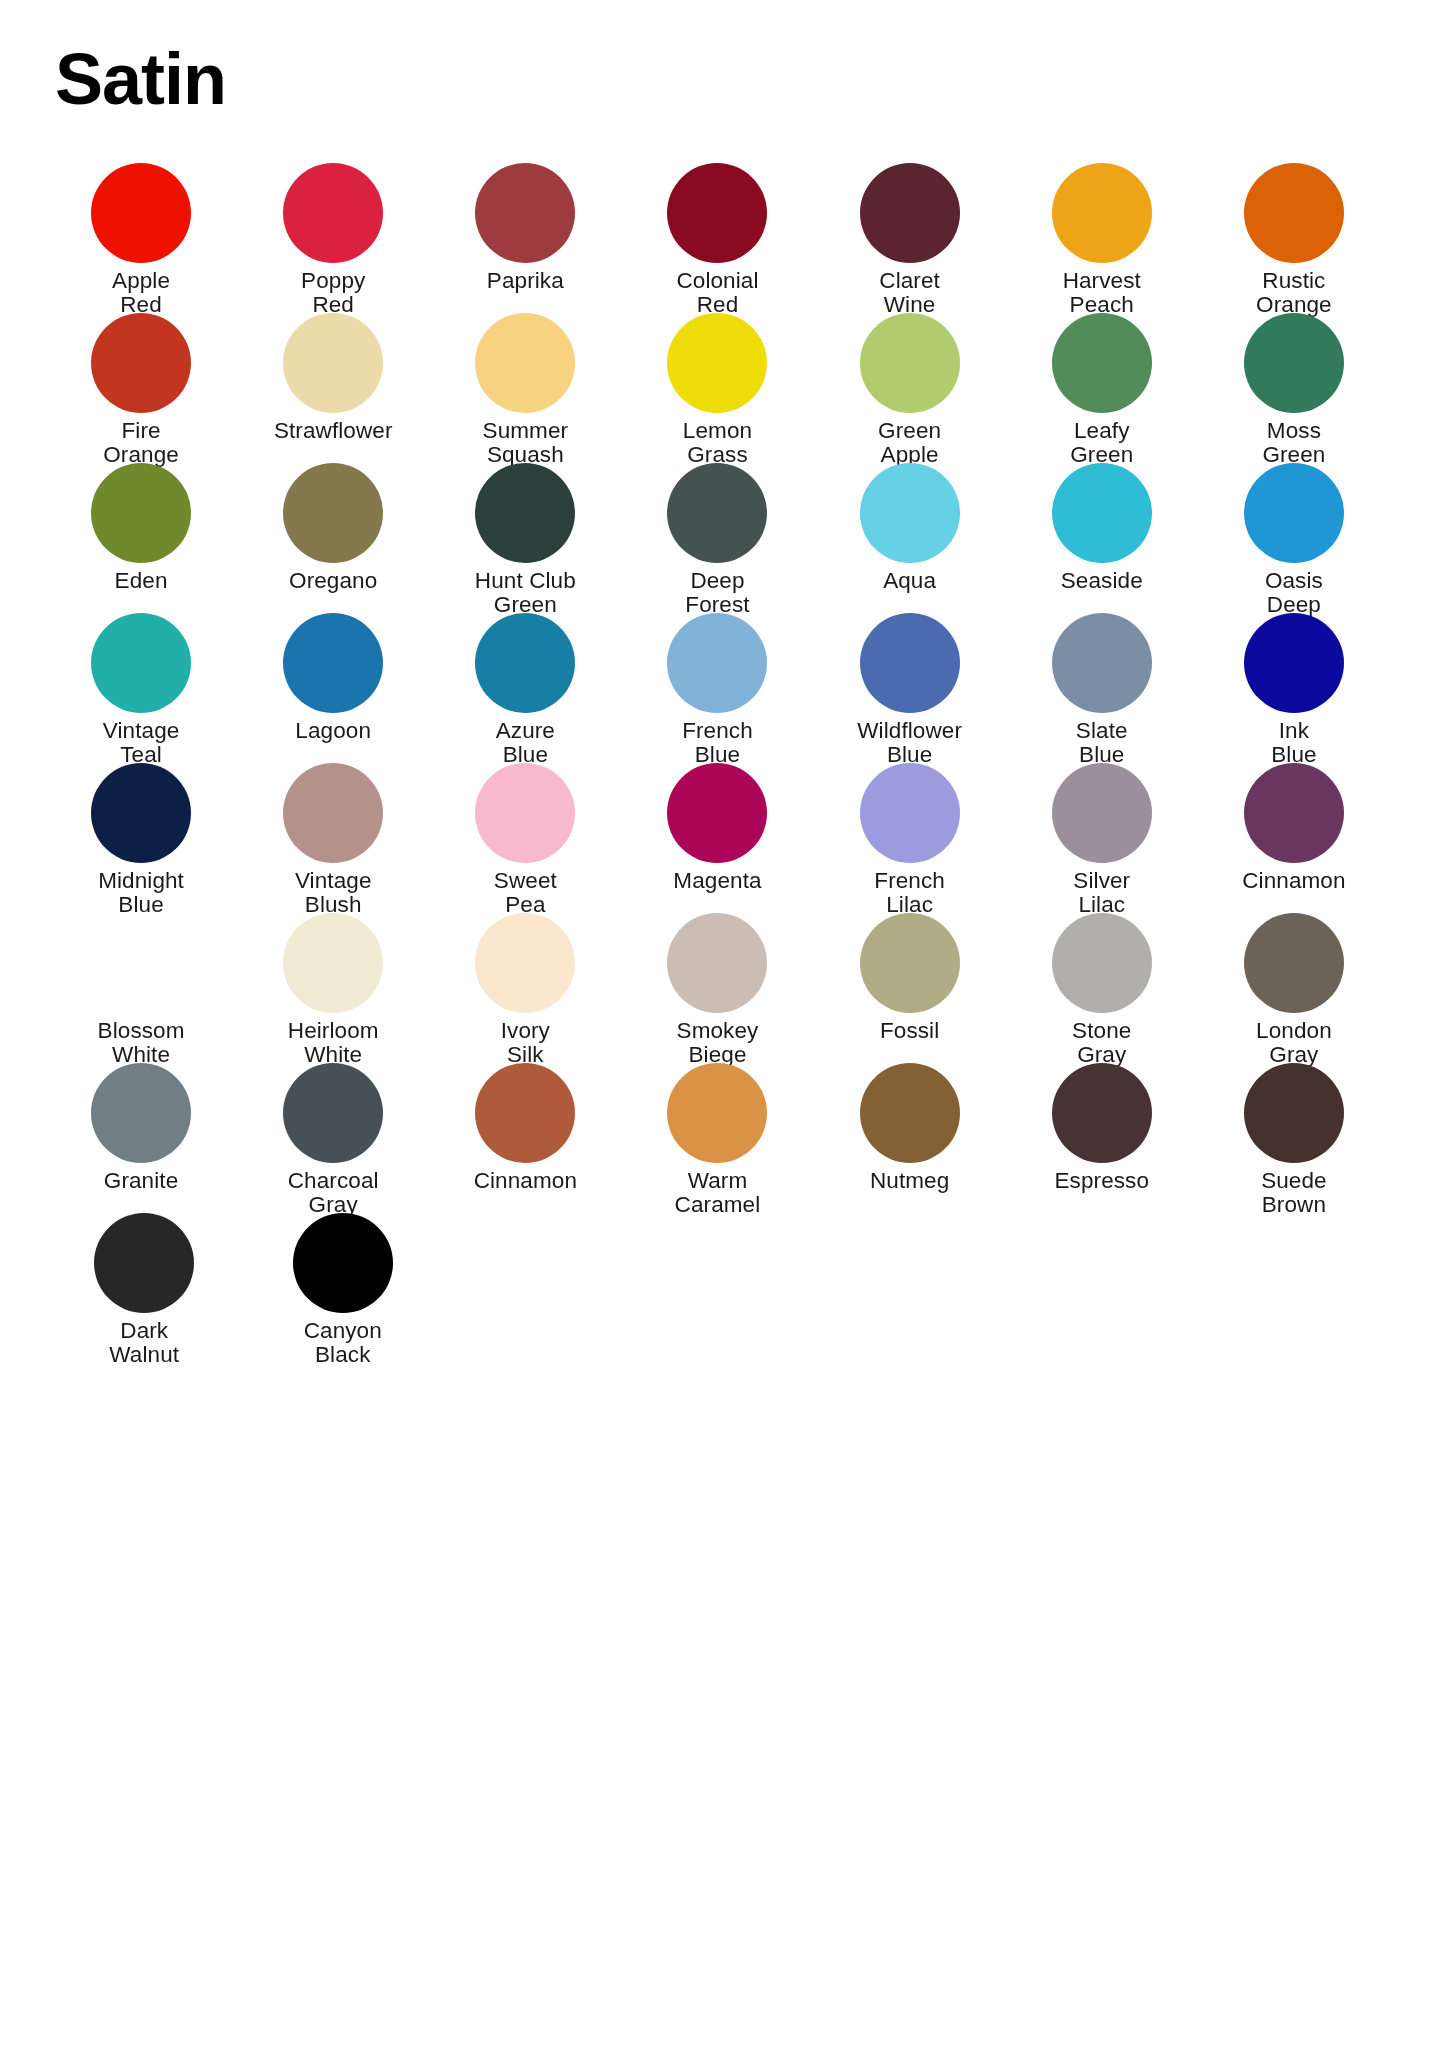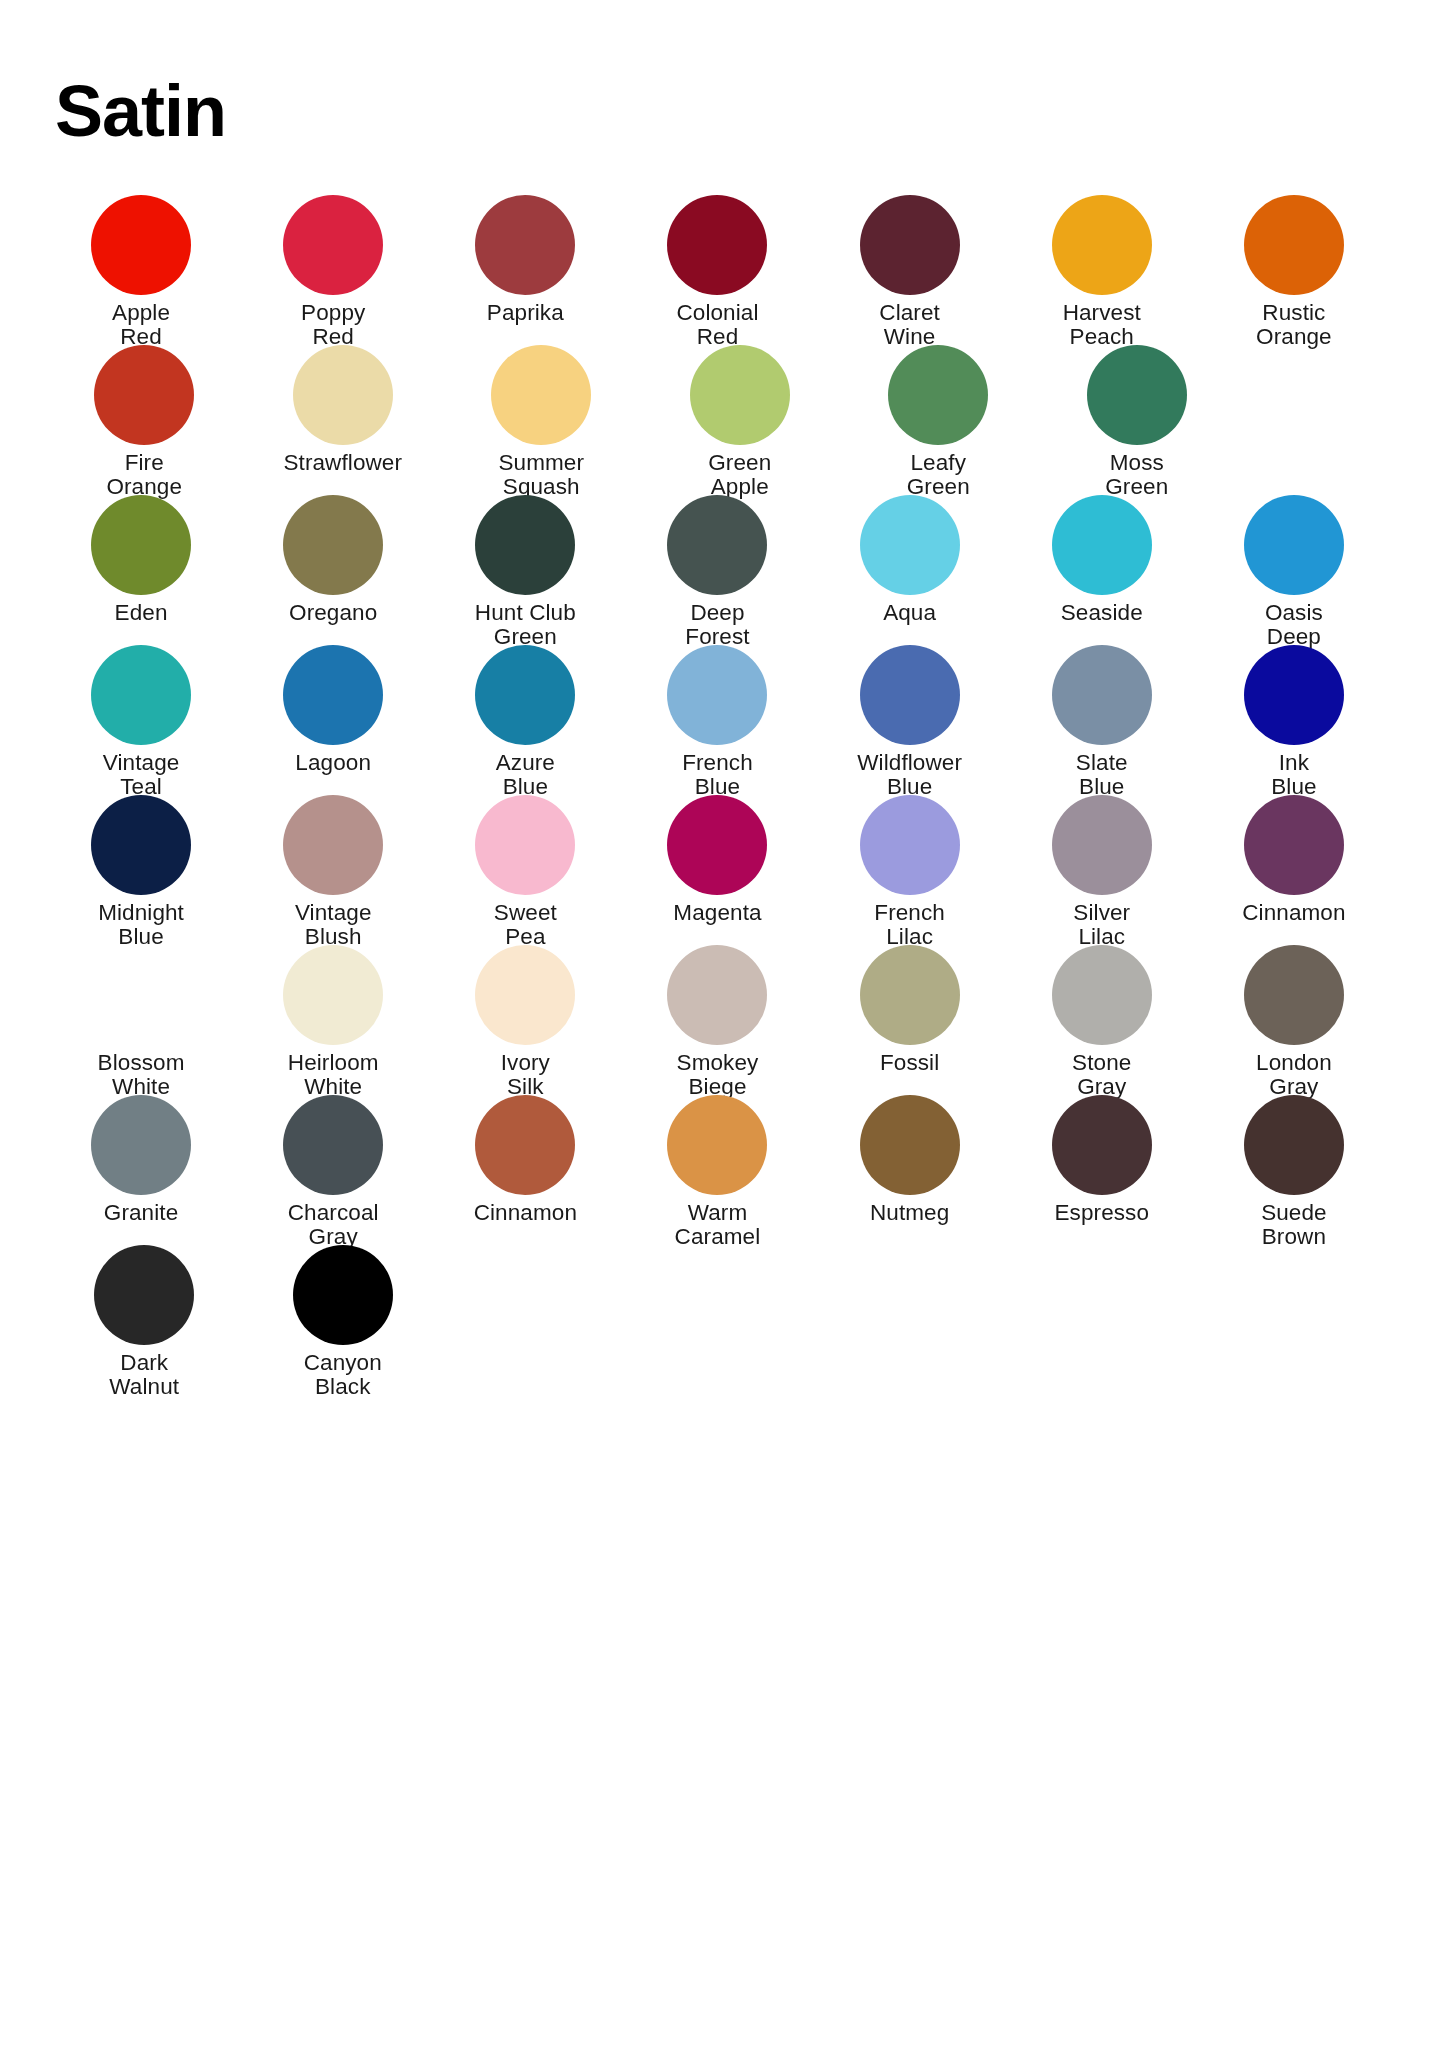--- a/index.html
+++ b/index.html
@@ -9,21 +9,20 @@
     background: #ffffff;
     font-family: "Liberation Sans", sans-serif;
   }
   .page {
     position: relative;
     width: 1445px;
     height: 1908px;
     background: #ffffff;
     padding: 0;
     overflow: hidden;
-    margin-top: 32px;
   }
   .title {
     position: absolute;
     left: 55px;
     top: 42px;
     font-size: 72px;
     font-weight: bold;
     letter-spacing: -1px;
     color: #000000;
     line-height: 1.05;
@@ -119,20 +118,25 @@
         <div class="cell">
           <div class="swatch" style="background: rgb(235, 219, 168);"></div>
           <div class="label">Strawflower</div>
         </div>
         <div class="cell">
           <div class="swatch" style="background: rgb(247, 210, 128);"></div>
           <div class="label">Summer
 Squash</div>
         </div>
         <div class="cell">
+          <div class="swatch" style="background: rgb(239, 221, 10);"></div>
+          <div class="label">Lemon
+Grass</div>
+        </div>
+        <div class="cell">
           <div class="swatch" style="background: rgb(177, 203, 111);"></div>
           <div class="label">Green
 Apple</div>
         </div>
         <div class="cell">
           <div class="swatch" style="background: rgb(82, 140, 88);"></div>
           <div class="label">Leafy
 Green</div>
         </div>
         <div class="cell">

